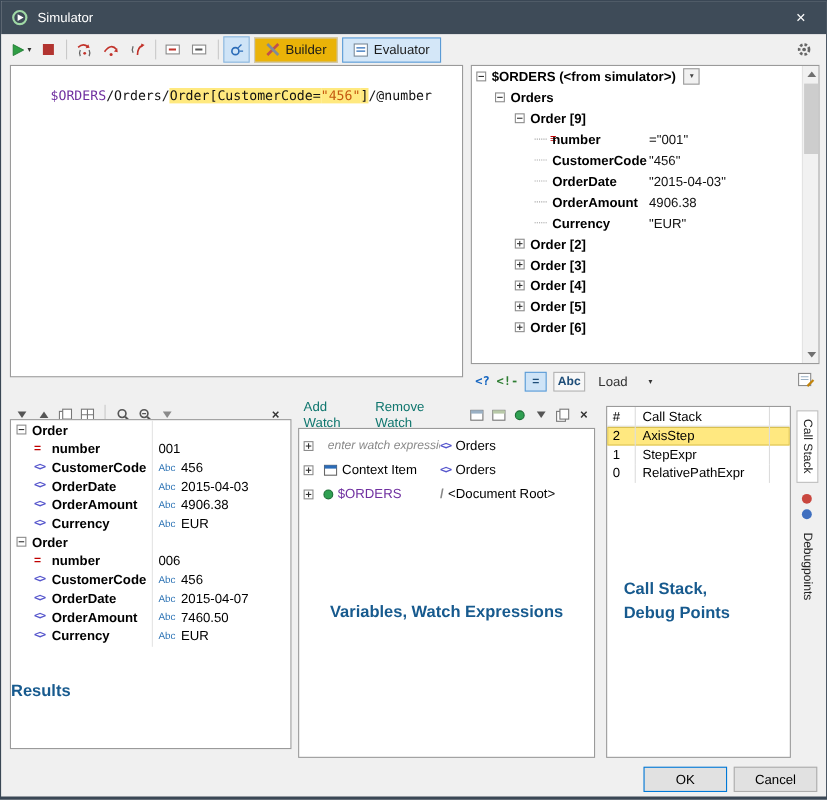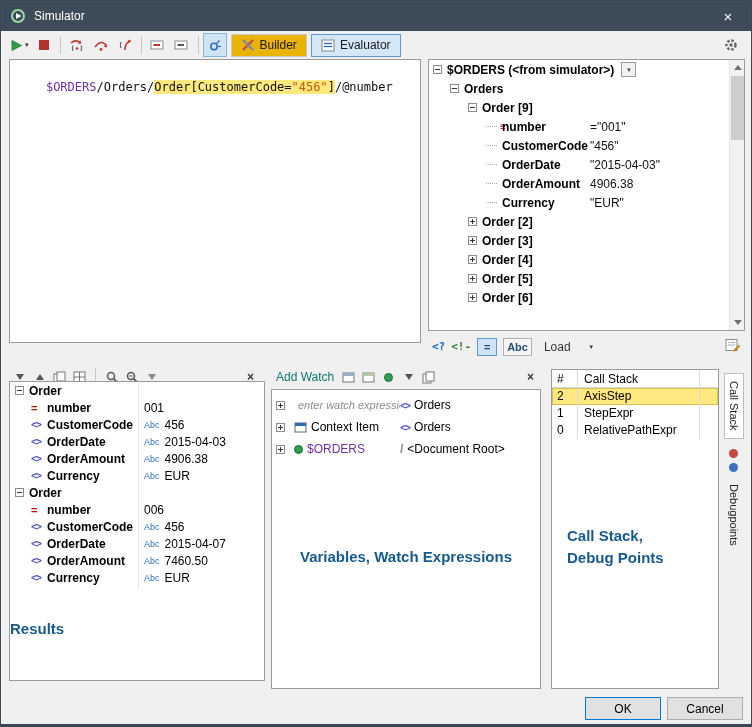--- a/index.html
+++ b/index.html
@@ -490,20 +490,21 @@
       <span class="rv">
           <span class="abc">Abc</span>
           <span>EUR</span>
         </span>
     </div>
     <div class="caption" style="left:0; right:0; top:238px; text-align:left;">Results</div>
   </div>
 
   <div class="mini-toolbar" style="left:272px; top:366px; width:266px;">
     <span class="tool-text">Add Watch</span>
+    <span class="tool-text">Remove Watch</span>
     <span class="mini">
       <svg width="13" height="11">
           <rect x="1" y="1" width="11" height="9" fill="#fff" stroke="#777"></rect>
           <rect x="1" y="1" width="11" height="3" fill="#9ab0c4"></rect>
         </svg>
     </span>
     <span class="mini">
       <svg width="13" height="11">
           <rect x="1" y="1" width="11" height="9" fill="#fff" stroke="#777"></rect>
           <rect x="1" y="1" width="11" height="3" fill="#b8c9a8"></rect>

